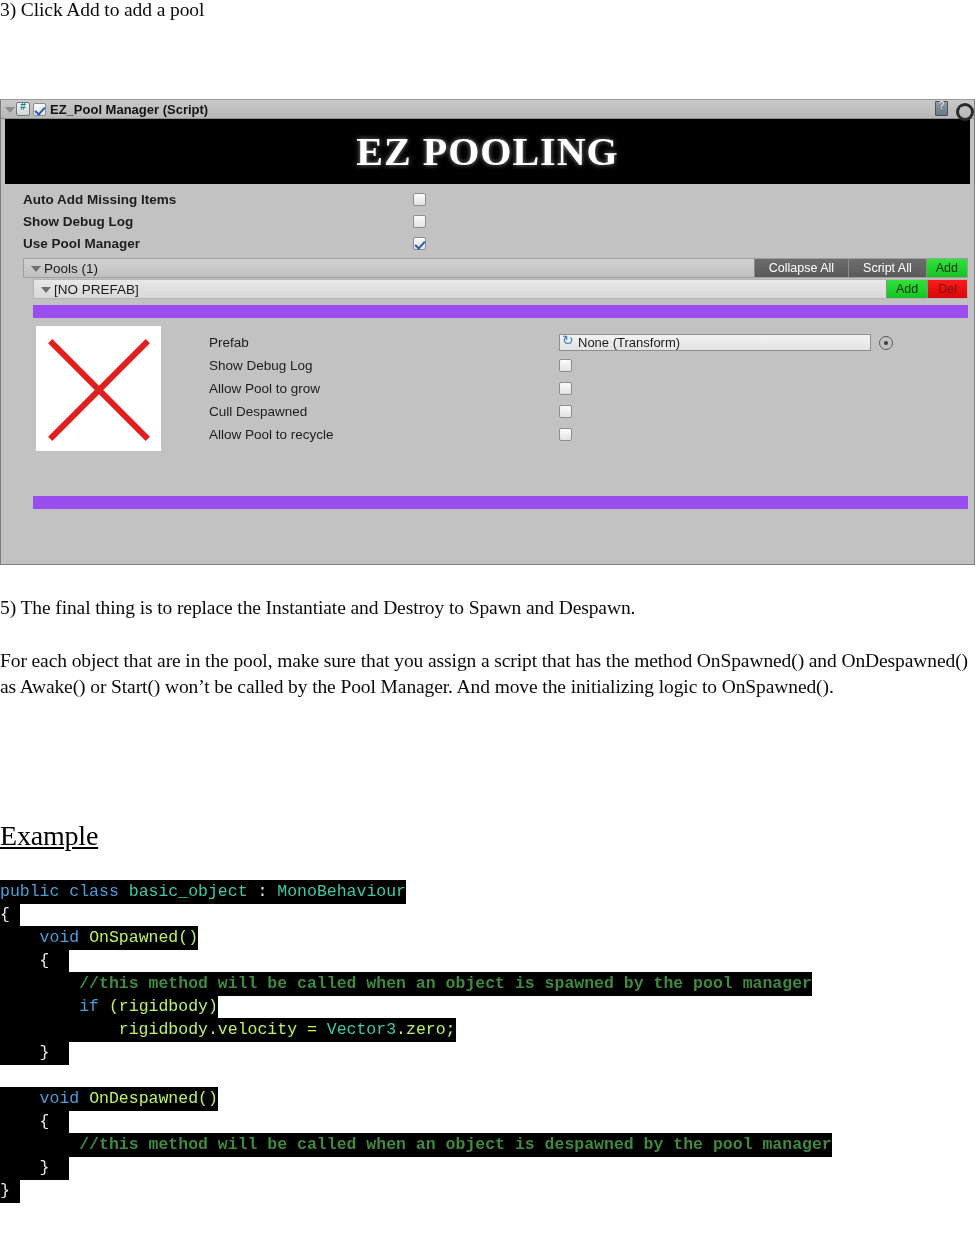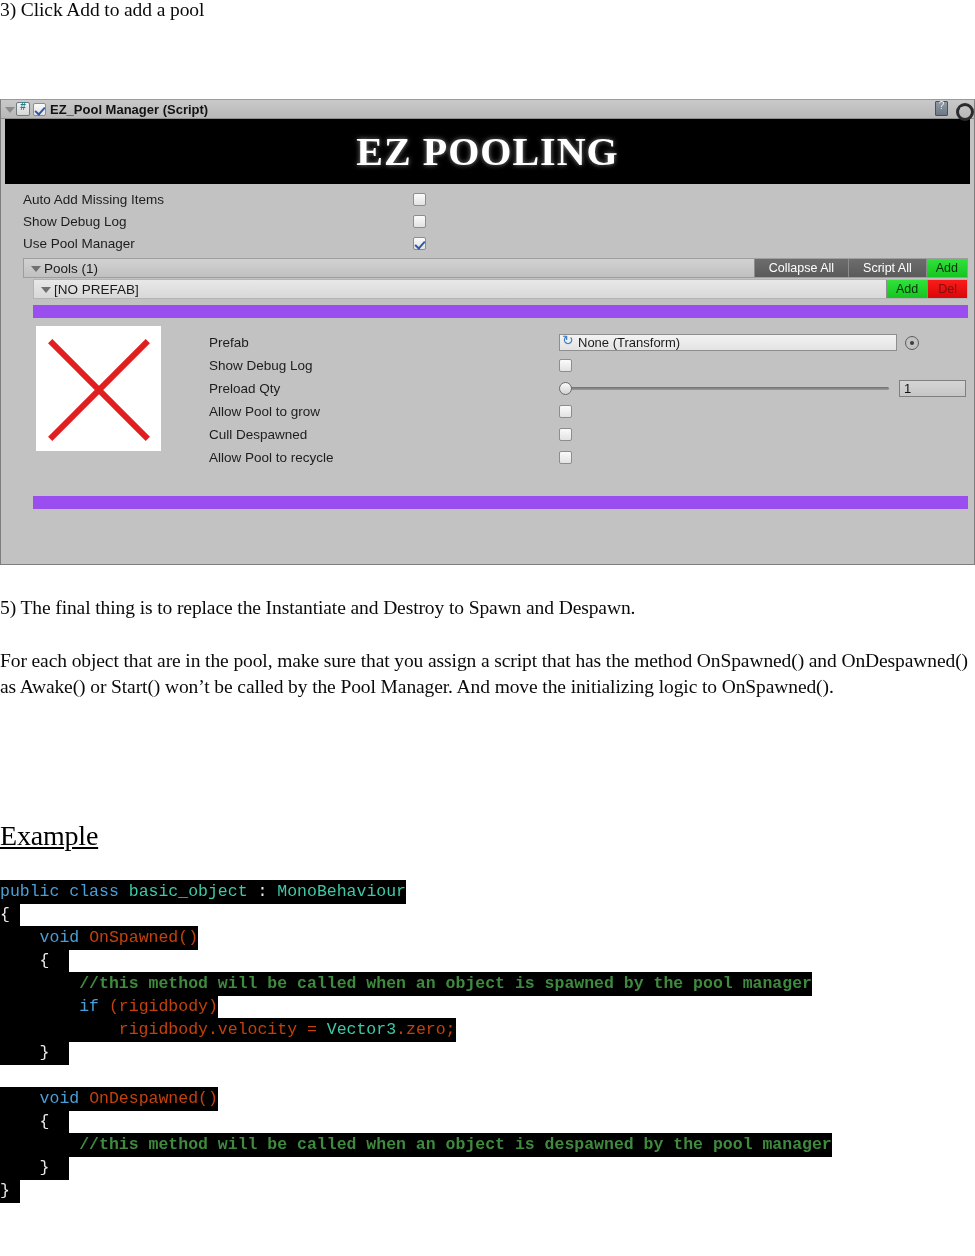--- a/index.html
+++ b/index.html
@@ -163,21 +163,21 @@
   .banner-text {
     font-family: "Liberation Serif", serif;
     font-weight: bold;
     font-size: 40px;
     letter-spacing: 1px;
     color: #ffffff;
     text-shadow: 0 0 5px rgba(255,255,255,0.55);
   }
 
   
-  .props { padding: 4px 0 0 0; }
+  .props { padding: 4px 0 0 0; font-weight: bold; }
   .prow {
     display: flex; align-items: center;
     height: 22px;
     padding-left: 22px;
   }
   .prow .lbl { width: 390px; font-size: 13.5px; color: #1d1d1d; }
   .prow .cb { margin-left: 0px; }
 
   
   .pools-bar {
@@ -260,21 +260,21 @@
     background: #e02020;
   }
   .thumb::before { transform: rotate(45deg); }
   .thumb::after  { transform: rotate(-45deg); }
 
   .detail-fields { margin-left: 48px; padding-top: 5px; }
   .drow { display: flex; align-items: center; height: 23px; }
   .drow .lbl { width: 350px; font-size: 13.5px; color: #1d1d1d; }
 
   .objfield {
-    width: 338px; height: 17px;
+    width: 312px; height: 17px;
     background: linear-gradient(#f3f3f3, #e3e3e3);
     border: 1px solid #8e8e8e;
     display: flex; align-items: center;
     font-size: 13px;
     padding-left: 2px;
   }
   .transform-icon {
     width: 13px; height: 13px;
     position: relative;
     margin-right: 3px;
@@ -342,21 +342,21 @@
     white-space: pre;
   }
   .code .ln { display: block; height: 23px; }
   .code .seg {
     background: #000000;
     display: inline;
     padding: 2px 0 3px 0;
   }
   .kw   { color: #4a9fd8; }
   .type { color: #3ec9a7; }
-  .id   { color: #c2410c; text-align: right; }
+  .id   { color: #bef264; text-align: right; }
   .cmt  { color: #3f8a3f; font-weight: bold; }
   .pun  { color: #e8e8e8; }
 </style>
 </head>
 <body>
 
 <div class="doc">
 
   <p class="para p-step1">3) Click Add to add a pool</p>
 
@@ -424,30 +424,20 @@
             <span>None (Transform)</span>
           </span>
           <span class="obj-picker"></span>
         </div>
 
         <div class="drow">
           <span class="lbl">Show Debug Log</span>
           <span class="cb"></span>
         </div>
 
-        <div class="drow">
-          <span class="lbl">Preload Qty</span>
-          <span class="slider-wrap">
-            <span class="slider">
-              <span class="track"></span>
-              <span class="knob"></span>
-            </span>
-            <span class="numfield">1</span>
-          </span>
-        </div>
 
         <div class="drow">
           <span class="lbl">Allow Pool to grow</span>
           <span class="cb"></span>
         </div>
 
         <div class="drow">
           <span class="lbl">Cull Despawned</span>
           <span class="cb"></span>
         </div>

